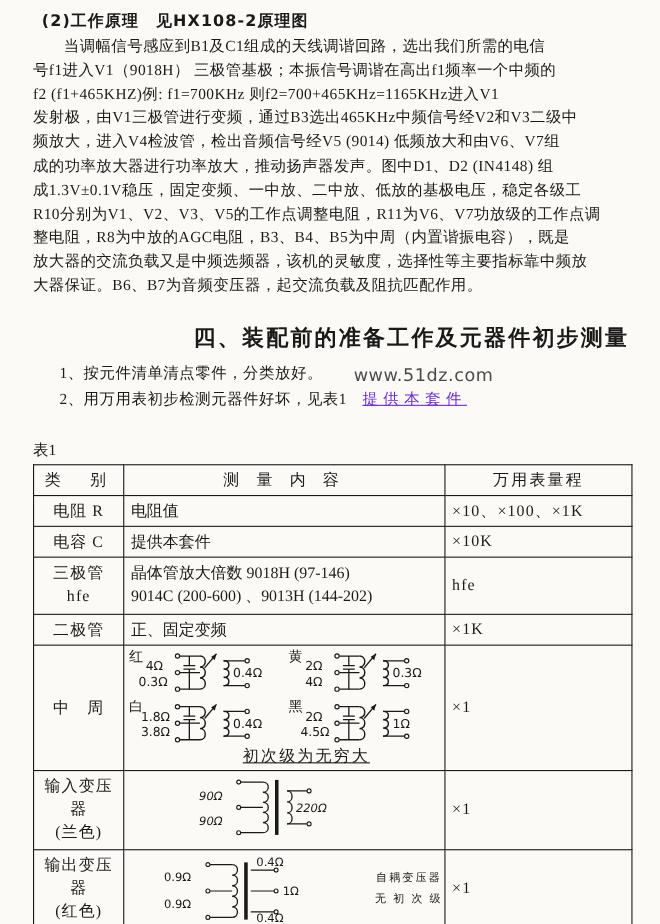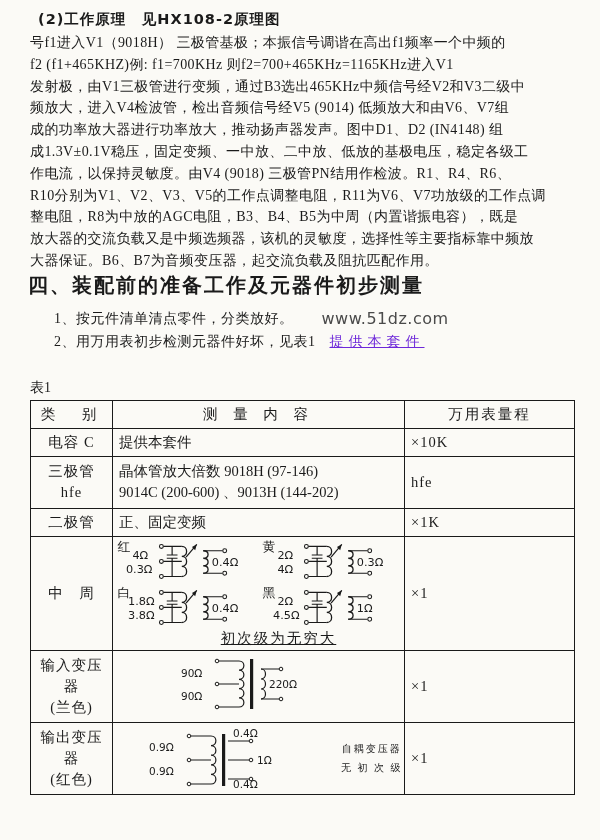--- a/index.html
+++ b/index.html
@@ -14,21 +14,22 @@
     font-family:"DejaVu Sans","Liberation Sans",sans-serif;
     font-weight:bold;font-size:14.5px;letter-spacing:1px;
     padding-left:8px;margin-bottom:3px;
   }
   .para{font-size:14px;line-height:21.8px;letter-spacing:0.4px;}
   .para .line{white-space:nowrap;}
   .para .indent{text-indent:2em;}
   .section-heading{
     font-family:"DejaVu Sans","Liberation Sans",sans-serif;
     font-weight:bold;font-size:20px;letter-spacing:2px;
-    margin:0 0 8px -2px;
+    margin:22px 0 8px -2px;
+    text-align:right;
   }
   .list-row{display:flex;align-items:flex-start;font-size:14px;line-height:23px;padding-left:24px;letter-spacing:0.5px;}
   .wm-url{
     font-family:"DejaVu Sans","Liberation Sans",sans-serif;
     color:#4a4a4a;font-size:16px;margin-left:28px;letter-spacing:0.5px;
   }
   .wm-text{
     font-family:"DejaVu Sans","Liberation Sans",sans-serif;
     color:#6d28d9;font-size:14px;margin-left:14px;letter-spacing:5px;text-decoration:underline;
   }
@@ -60,27 +61,27 @@
   svg .core{fill:#1a1a1a;}
 </style>
 </head>
 <body>
 
 <div class="page">
 
   <div class="subheading">(2)工作原理　见HX108-2原理图</div>
 
   <div class="para">
+    <div class="line indent">当调幅信号感应到B1及C1组成的天线调谐回路，选出我们所需的电信</div>
     <div class="line">号f1进入V1（9018H） 三极管基极；本振信号调谐在高出f1频率一个中频的</div>
     <div class="line">f2 (f1+465KHZ)例: f1=700KHz  则f2=700+465KHz=1165KHz进入V1</div>
     <div class="line">发射极，由V1三极管进行变频，通过B3选出465KHz中频信号经V2和V3二级中</div>
     <div class="line">频放大，进入V4检波管，检出音频信号经V5 (9014) 低频放大和由V6、V7组</div>
     <div class="line">成的功率放大器进行功率放大，推动扬声器发声。图中D1、D2 (IN4148) 组</div>
     <div class="line">成1.3V±0.1V稳压，固定变频、一中放、二中放、低放的基极电压，稳定各级工</div>
-    <div class="line">作电流，以保持灵敏度。由V4 (9018) 三极管PN结用作检波。R1、R4、R6、</div>
     <div class="line">R10分别为V1、V2、V3、V5的工作点调整电阻，R11为V6、V7功放级的工作点调</div>
     <div class="line">整电阻，R8为中放的AGC电阻，B3、B4、B5为中周（内置谐振电容），既是</div>
     <div class="line">放大器的交流负载又是中频选频器，该机的灵敏度，选择性等主要指标靠中频放</div>
     <div class="line">大器保证。B6、B7为音频变压器，起交流负载及阻抗匹配作用。</div>
   </div>
 
   <div class="section-heading">四、装配前的准备工作及元器件初步测量</div>
 
   <div class="list-row">
     <span>1、按元件清单清点零件，分类放好。</span>
@@ -99,20 +100,25 @@
         <col class="c2">
         <col class="c3">
       </colgroup>
     <tbody>
         <tr>
       <th class="hdr">类　别</th>
       <th class="hdr">测 量 内 容</th>
       <th class="hdr" style="letter-spacing:2px;">万用表量程</th>
     </tr>
     <tr>
+      <td class="cat">电阻 R</td>
+      <td class="content">电阻值</td>
+      <td class="range">×10、×100、×1K</td>
+    </tr>
+    <tr>
       <td class="cat">电容 C</td>
       <td class="content">提供本套件</td>
       <td class="range">×10K</td>
     </tr>
     <tr>
       <td class="cat">
         <span class="cat-line">三极管</span>
         <span class="cat-line">hfe</span>
       </td>
       <td class="content">
@@ -211,21 +217,21 @@
         <div class="diag-note">初次级为无穷大</div>
       </td>
       <td class="range range-top">×1</td>
     </tr>
 
     <tr>
       <td class="cat">
         <span class="cat-line">输入变压器</span>
         <span class="cat-line">(兰色)</span>
       </td>
-      <td class="content" style="padding:2px 0 2px 60px;">
+      <td class="content" style="padding:2px 0 2px 60px;font-style:italic;">
         <svg width="180" height="56" viewBox="0 0 180 56">
           <text x="8" y="21">90Ω</text>
           <text x="8" y="44">90Ω</text>
           <circle class="term" cx="44" cy="5" r="1.8"></circle>
               <circle class="term" cx="44" cy="28" r="1.8"></circle>
               <circle class="term" cx="44" cy="51" r="1.8"></circle>
           <path class="wire" d="M46,5 H66 M46,28 H66 M46,51 H66"></path>
           <path class="coil" d="M66,5 c6.5,0 6.5,9.2 0,9.2 c6.5,0 6.5,9.2 0,9.2 c6.5,0 6.5,9.2 0,9.2 c6.5,0 6.5,9.2 0,9.2 c6.5,0 6.5,9.2 0,9.2"></path>
           <rect class="core" x="77" y="3" width="3.2" height="50"></rect>
           <path class="coil" d="M88,13 c6,0 6,10 0,10 c6,0 6,10 0,10 c6,0 6,10 0,10"></path>

